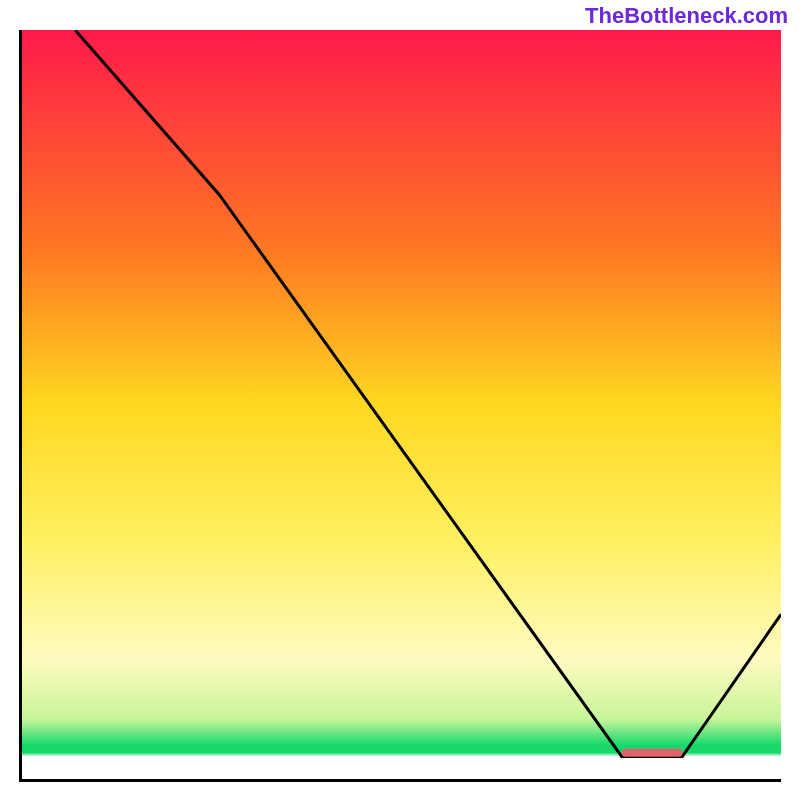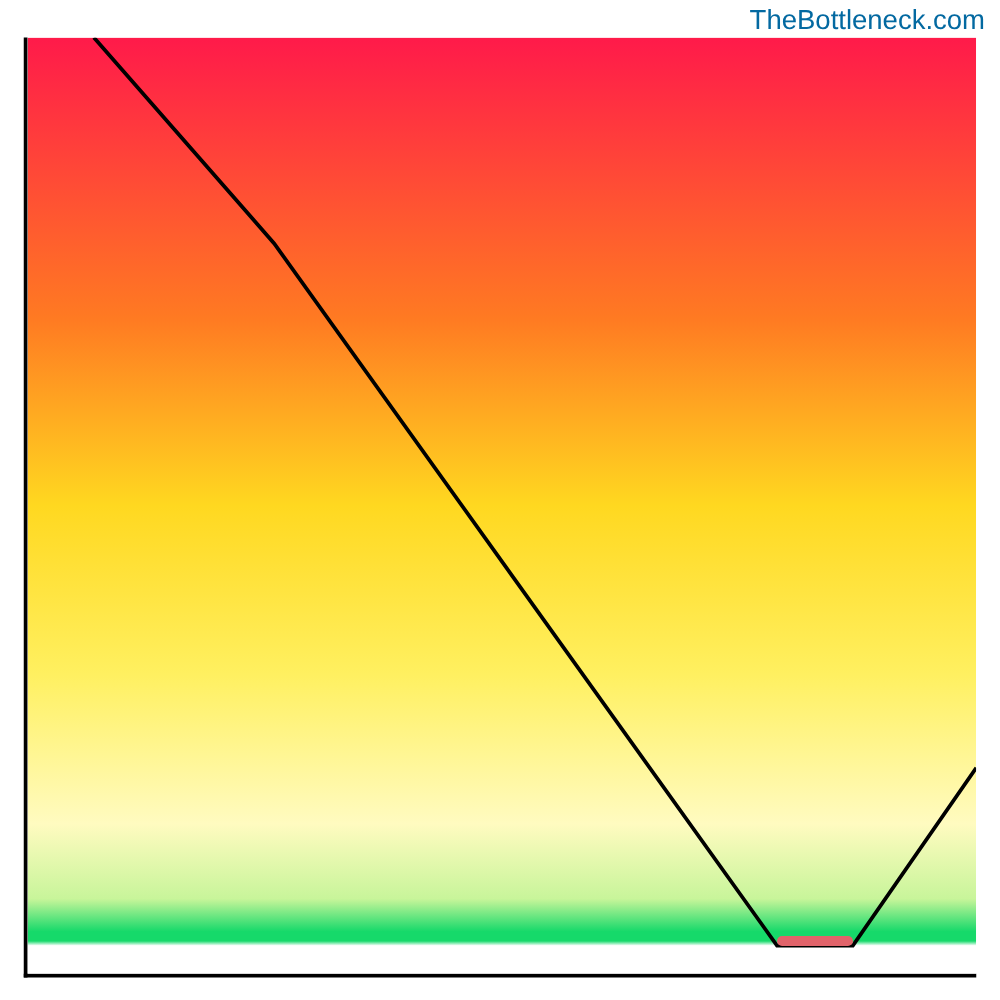--- a/index.html
+++ b/index.html
@@ -9,22 +9,22 @@
     height: 800px;
     background: #ffffff;
     font-family: Arial, Helvetica, sans-serif;
     position: relative;
   }
   .watermark {
     position: absolute;
     top: 3px;
     right: 12px;
     font-size: 22px;
-    color: #0369a1;
-    font-weight: 400;
+    color: #6d28d9;
+    font-weight: 700;
   }
   .plot-area {
     position: absolute;
     left: 19px;
     top: 30px;
     width: 762px;
     height: 752px;
     border-left: 3px solid #000;
     border-bottom: 3px solid #000;
     box-sizing: border-box;

